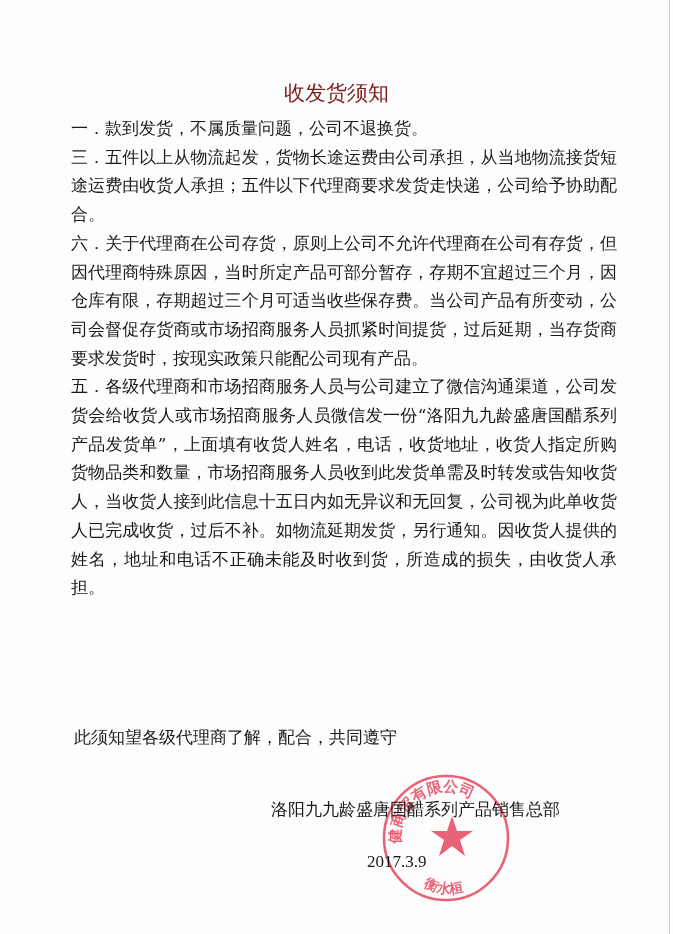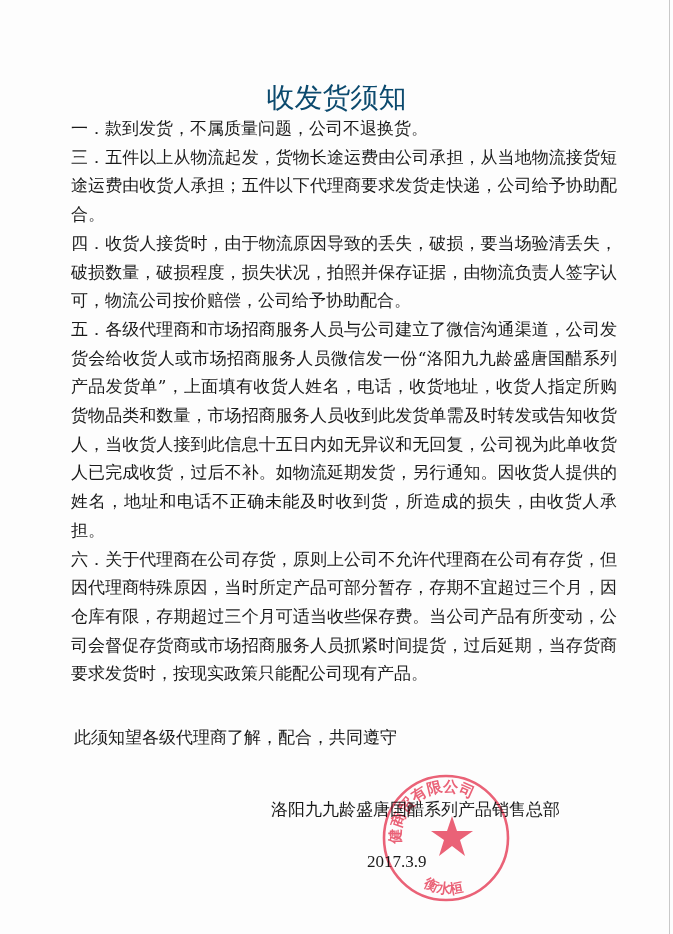--- a/index.html
+++ b/index.html
@@ -25,26 +25,26 @@
     position: absolute;
     left: 669px; top: 0;
     width: 1px; height: 934px;
     background: #c9c9c9;
   }
   .title {
     position: absolute;
     left: 0; width: 673px;
     top: 62px;
     text-align: center;
-    font-size: 28px;
+    font-size: 21px;
     line-height: 34px;
     letter-spacing: 0px;
     font-family: "DejaVu Sans", "Liberation Sans", sans-serif;
     font-weight: normal;
-    color: #0c4a6e;
+    color: #7f1d1d;
   }
   .body-text {
     position: absolute;
     left: 71px;
     top: 114px;
     width: 546px;
     font-size: 17px;
     line-height: 28.7px;
     text-align: justify;
     word-break: break-all;
@@ -97,23 +97,22 @@
 <body>
 
 <div class="page">
   <div class="scan-edge"></div>
 
   <h1 class="title">收发货须知</h1>
 
   <div class="body-text">
     <p>一．款到发货，不属质量问题，公司不退换货。</p>
     <p>三．五件以上从物流起发，货物长途运费由公司承担，从当地物流接货短途运费由收货人承担；五件以下代理商要求发货走快递，公司给予协助配合。</p>
-    <p>四．收货人接货时，由于物流原因导致的丢失，破损，要当场验清丢失，破损数量，破损程度，损失状况，拍照并保存证据，由物流负责人签字认可，物流公司按价赔偿，公司给予协助配合。</p>
+    <p>六．关于代理商在公司存货，原则上公司不允许代理商在公司有存货，但因代理商特殊原因，当时所定产品可部分暂存，存期不宜超过三个月，因仓库有限，存期超过三个月可适当收些保存费。当公司产品有所变动，公司会督促存货商或市场招商服务人员抓紧时间提货，过后延期，当存货商要求发货时，按现实政策只能配公司现有产品。</p>
     <p>五．各级代理商和市场招商服务人员与公司建立了微信沟通渠道，公司发货会给收货人或市场招商服务人员微信发一份“洛阳九九龄盛唐国醋系列产品发货单”，上面填有收货人姓名，电话，收货地址，收货人指定所购货物品类和数量，市场招商服务人员收到此发货单需及时转发或告知收货人，当收货人接到此信息十五日内如无异议和无回复，公司视为此单收货人已完成收货，过后不补。如物流延期发货，另行通知。因收货人提供的姓名，地址和电话不正确未能及时收到货，所造成的损失，由收货人承担。</p>
-    <p>六．关于代理商在公司存货，原则上公司不允许代理商在公司有存货，但因代理商特殊原因，当时所定产品可部分暂存，存期不宜超过三个月，因仓库有限，存期超过三个月可适当收些保存费。当公司产品有所变动，公司会督促存货商或市场招商服务人员抓紧时间提货，过后延期，当存货商要求发货时，按现实政策只能配公司现有产品。</p>
   </div>
 
   <div class="closing">此须知望各级代理商了解，配合，共同遵守</div>
   <div class="signature">洛阳九九龄盛唐国醋系列产品销售总部</div>
   <div class="date">2017.3.9</div>
 
   <div class="stamp">
     <svg viewBox="0 0 132 132" xmlns="http://www.w3.org/2000/svg">
       <defs>
         <path id="stampTopArc" d="M 22 78 A 46 46 0 1 1 112 70"></path>

